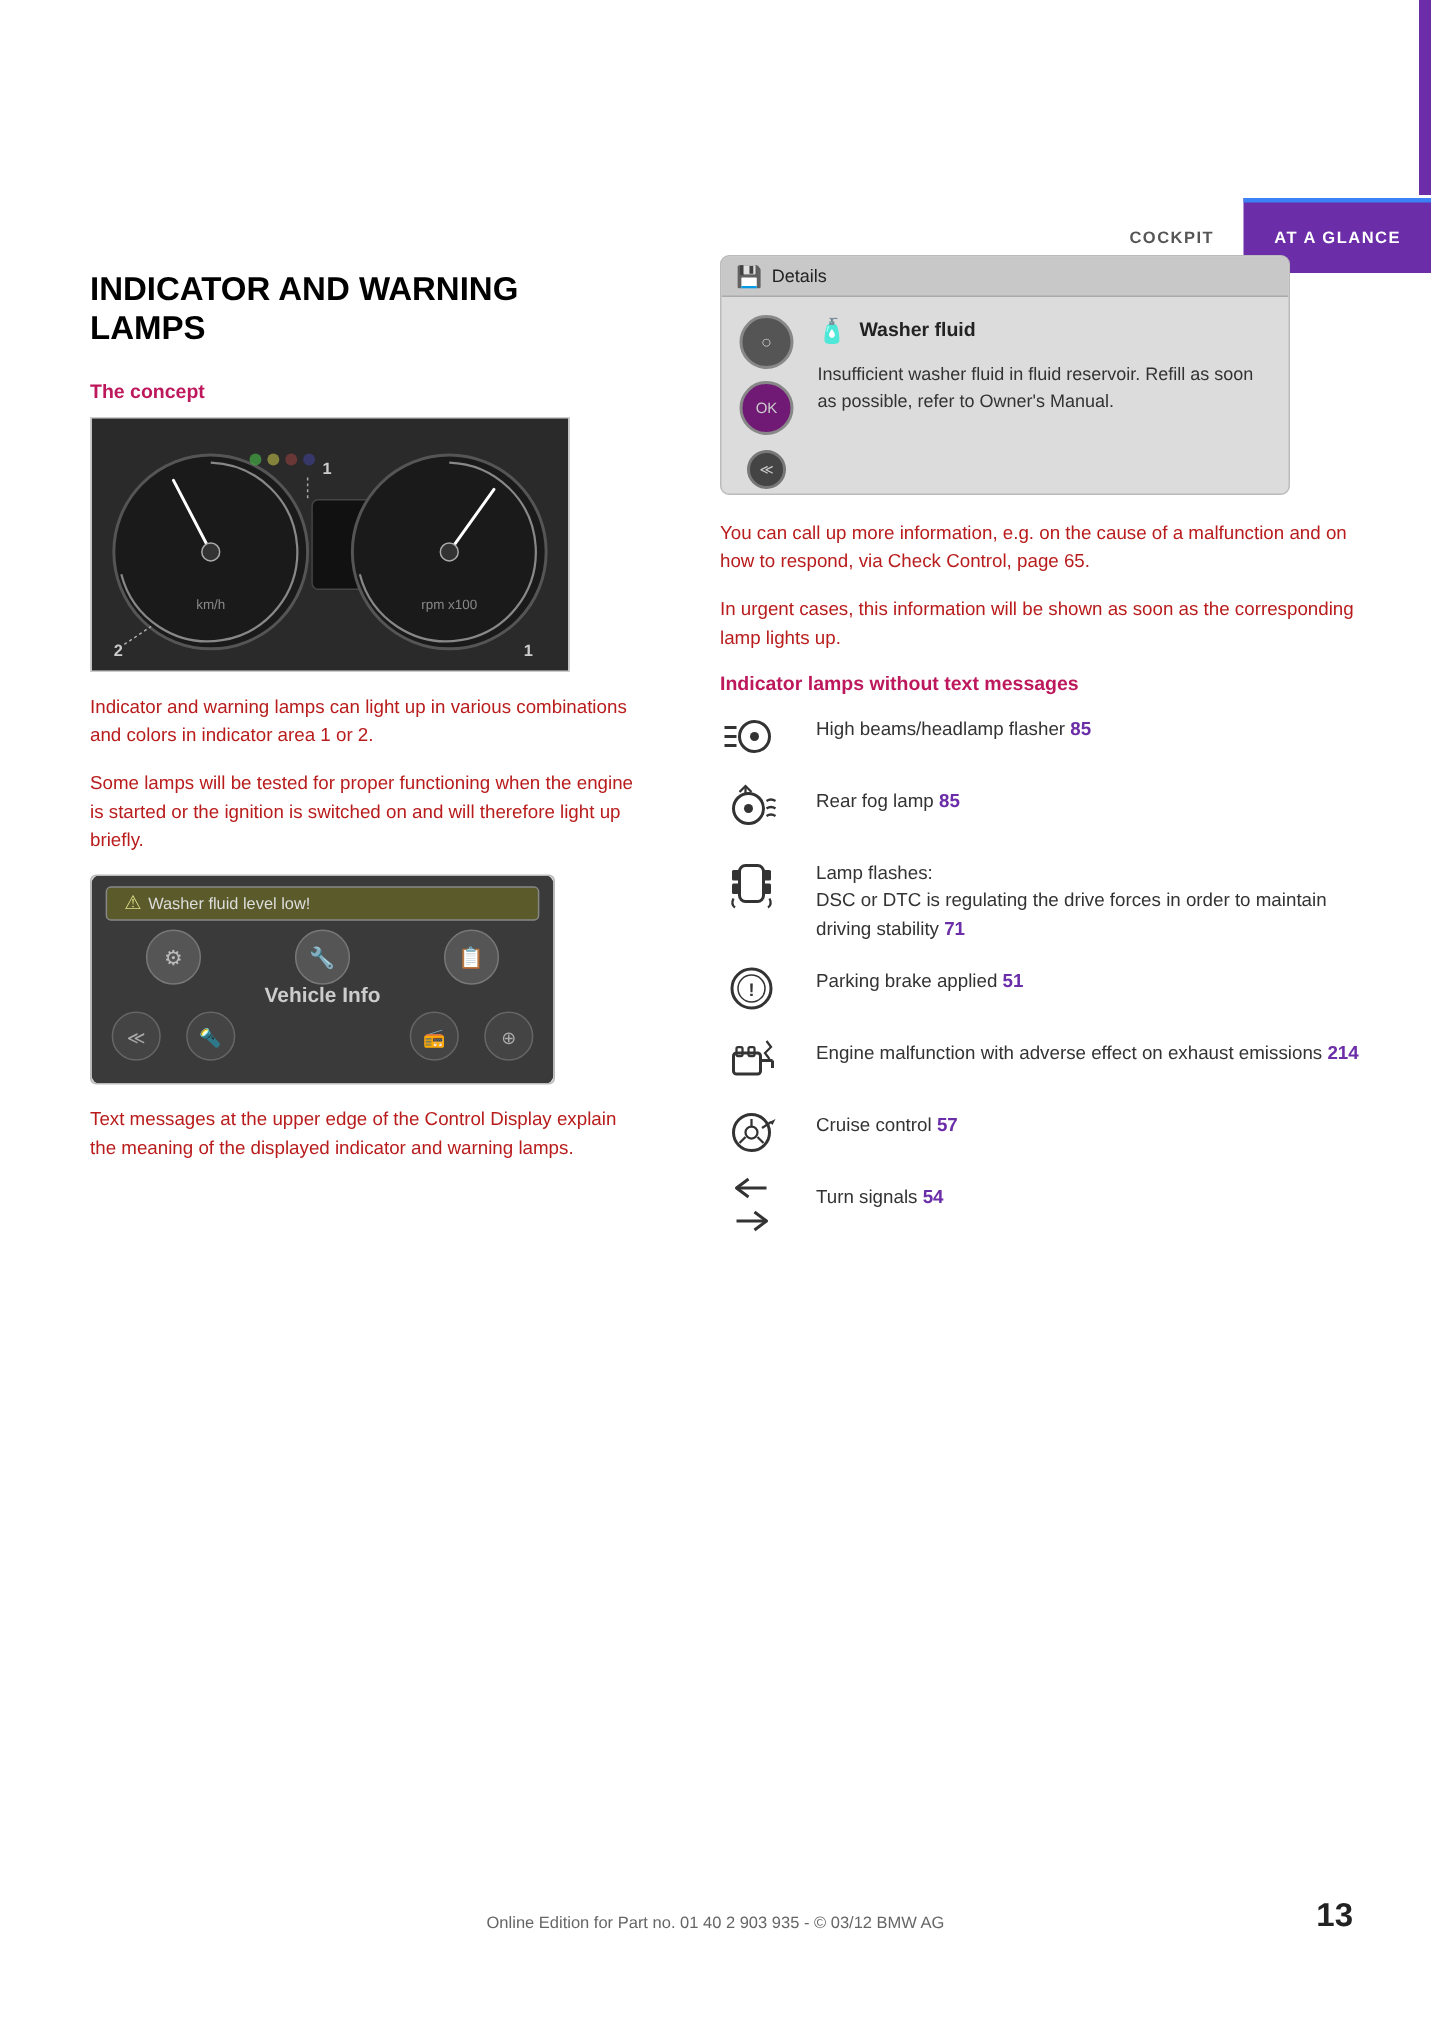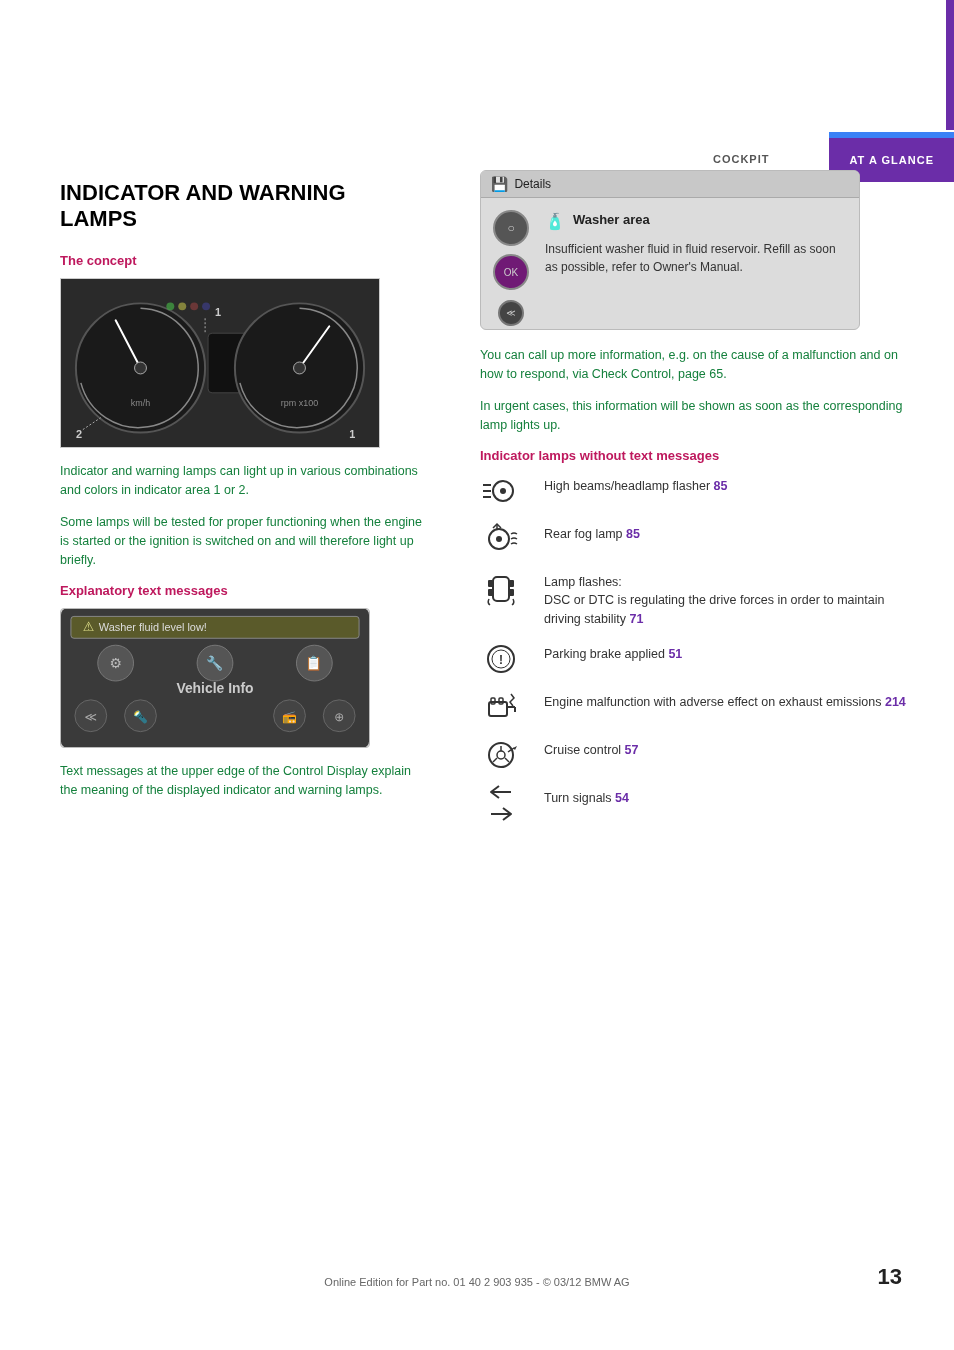--- a/index.html
+++ b/index.html
@@ -35,22 +35,21 @@
     .nav-at-glance {
       padding: 0 20px;
       display: flex;
       align-items: center;
       font-size: 11px;
       font-weight: bold;
       letter-spacing: 1px;
       color: #6b2da8;
       background: #6b2da8;
       color: #fff;
-      border-top: 6px solid #3b82f6;
-      margin-left: 40px;
+      border-top: 3px solid #3b82f6;
     }
 
     
     .left-col {
       position: absolute;
       left: 60px;
       top: 180px;
       width: 370px;
     }
 
@@ -74,21 +73,21 @@
     .subsection-title {
       font-size: 13px;
       font-weight: bold;
       color: #be185d;
       margin-bottom: 10px;
     }
 
     .body-text {
       font-size: 12.5px;
       line-height: 1.55;
-      color: #15803d;
+      color: #b91c1c;
       margin-bottom: 12px;
     }
 
     
     .cluster-image {
       width: 320px;
       height: 170px;
       background: #e8e8e8;
       border: 1px solid #ccc;
       margin-bottom: 14px;
@@ -287,21 +286,20 @@
     </svg>
   </div>
 
   <p class="body-text">
     <span>Indicator and warning lamps can light up in various combinations and colors in indicator area 1 or 2.</span>
   </p>
   <p class="body-text">
     <span>Some lamps will be tested for proper functioning when the engine is started or the ignition is switched on and will therefore light up briefly.</span>
   </p>
 
-  <div class="subsection-title">Explanatory text messages</div>
 
   <div class="control-display">
     <svg width="310" height="140" viewBox="0 0 310 140" xmlns="http://www.w3.org/2000/svg">
 
       <rect width="310" height="140" fill="#3a3a3a" rx="6"></rect>
 
       <rect x="10" y="8" width="290" height="22" rx="3" fill="#5a5a2a" stroke="#888" stroke-width="1"></rect>
 
       <text x="22" y="23" fill="#dd8" font-size="13">⚠</text>
       <text x="38" y="23" fill="#ddd" font-size="11">Washer fluid level low!</text>
@@ -353,21 +351,21 @@
           <span style="color:#ccc;font-size:10px;">OK</span>
         </div>
         <div style="width:26px;height:26px;border-radius:50%;background:#444;border:2px solid #777;display:flex;align-items:center;justify-content:center;margin-top:4px;">
           <span style="color:#ccc;font-size:9px;">≪</span>
         </div>
 
       </div>
       <div class="details-text-area">
         <div style="display:flex;align-items:center;gap:8px;margin-bottom:6px;">
           <span style="font-size:16px;">🧴</span>
-          <div class="details-title">Washer area</div>
+          <div class="details-title">Washer fluid</div>
         </div>
         <div style="font-size:12px;color:#333;line-height:1.5;">Insufficient washer fluid in fluid reservoir. Refill as soon as possible, refer to Owner's Manual.</div>
       </div>
     </div>
   </div>
 
   <p class="body-text">
     <span>You can call up more information, e.g. on the cause of a malfunction and on how to respond, via Check Control, page 65.</span>
   </p>
   <p class="body-text">

